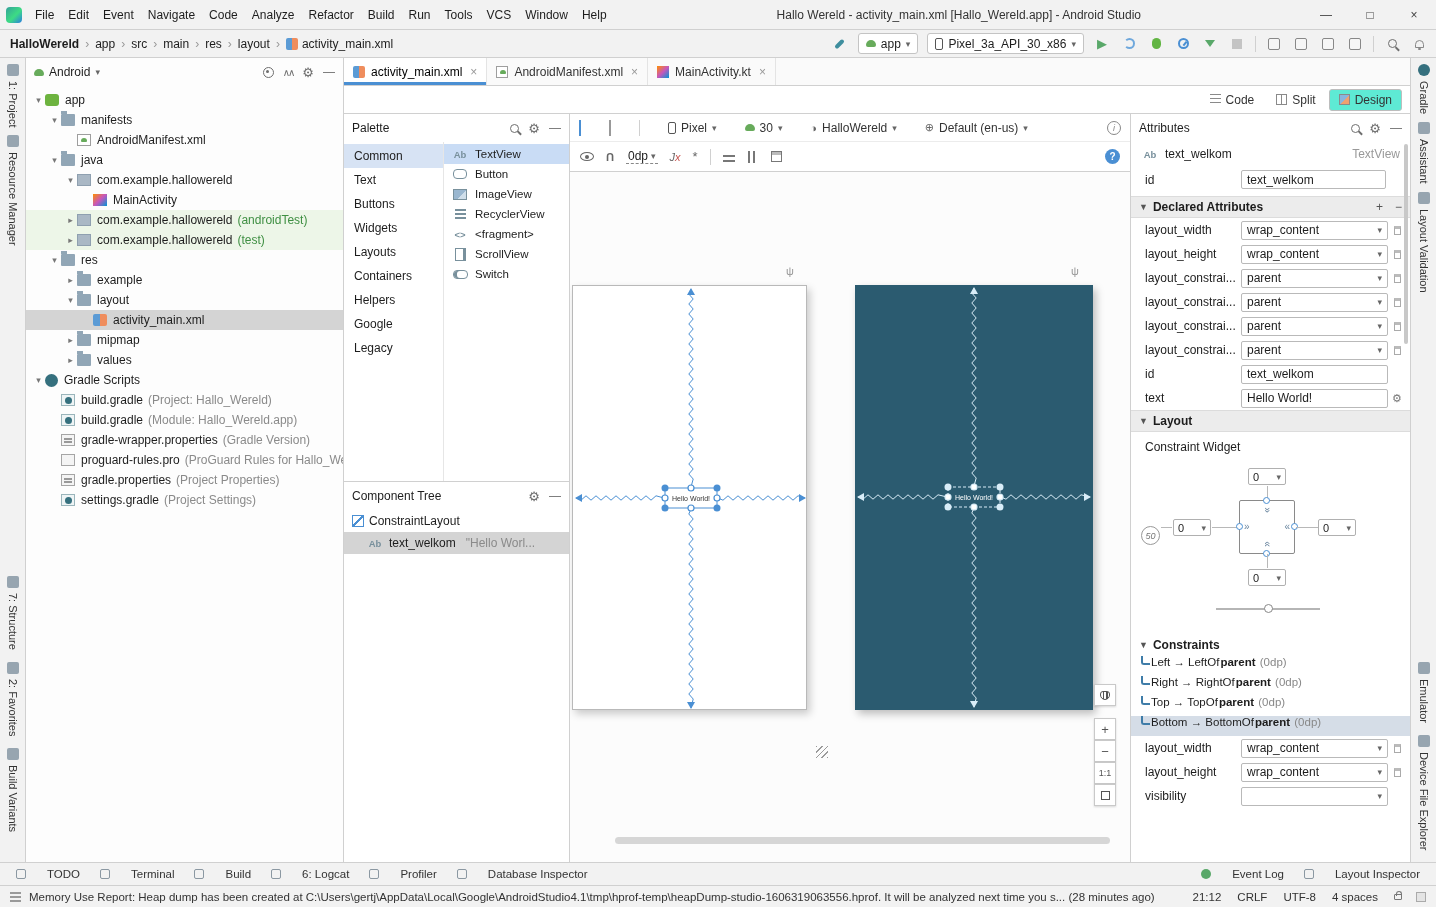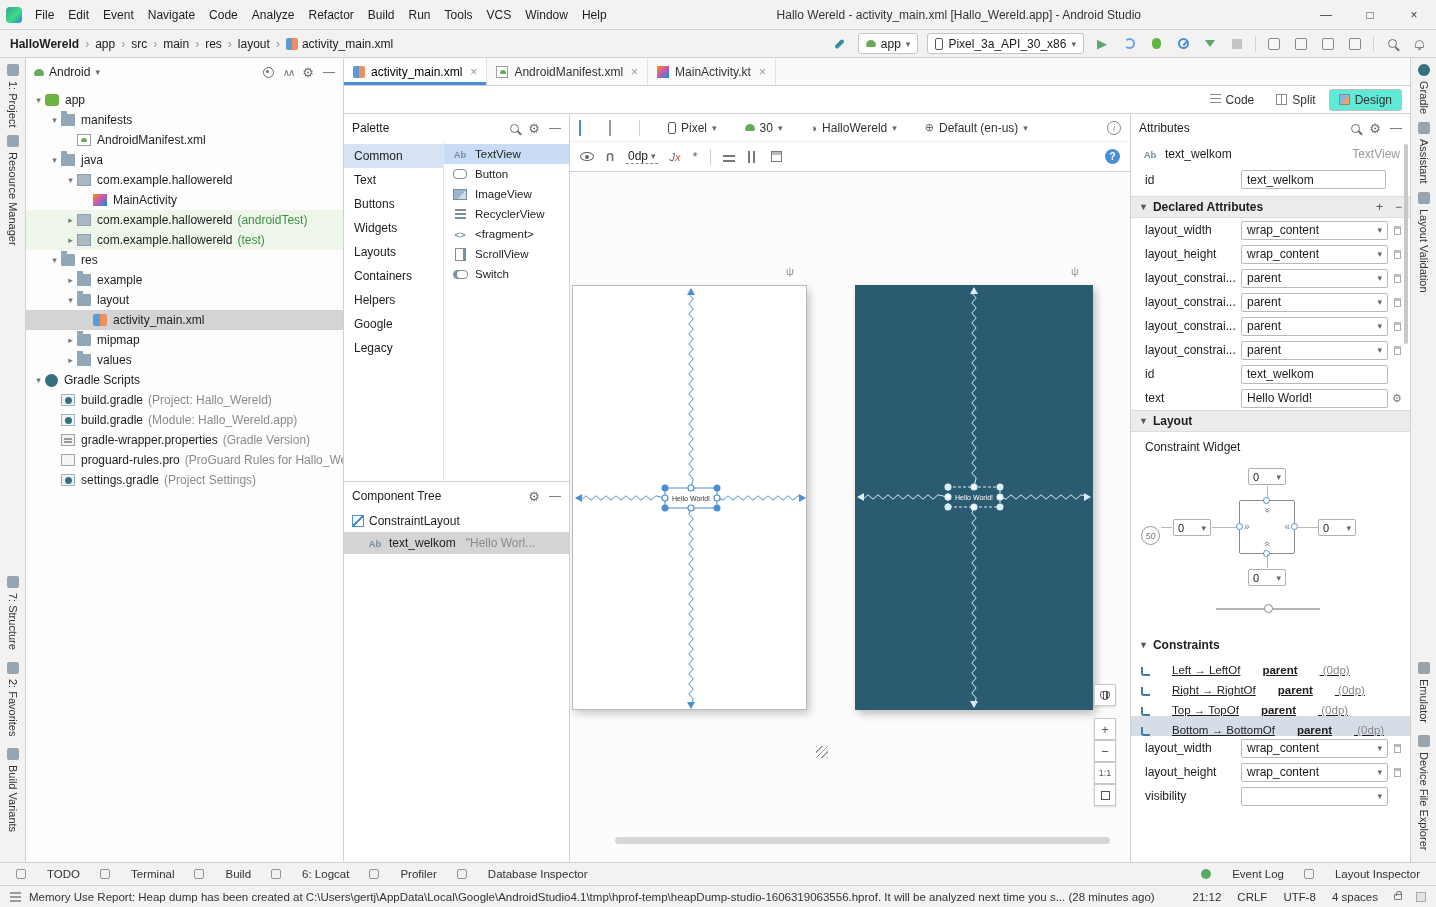--- a/index.html
+++ b/index.html
@@ -196,21 +196,21 @@
   .cwa.t{left:24px;top:4px;transform:rotate(90deg);}
   .cwa.b{left:24px;bottom:4px;transform:rotate(90deg);}
   .cwc{position:absolute;width:7px;height:7px;border:1.5px solid var(--accent);border-radius:50%;background:#fff;}
   .cwc.ct{left:23px;top:-4px;}
   .cwc.cb{left:23px;bottom:-4px;}
   .cwc.cl{left:-4px;top:22px;}
   .cwc.cr{right:-4px;top:22px;}
   .cw-slider{position:absolute;height:2px;background:#b5b5b5;}
   .cw-handle{position:absolute;left:48px;top:-4px;width:9px;height:9px;border:1px solid #888;border-radius:50%;background:#fff;}
   .cons-header{height:22px;flex:none;display:flex;align-items:center;gap:5px;padding:0 8px;font-weight:bold;}
-  .crow{height:20px;flex:none;display:flex;align-items:flex-end;gap:22px;padding:0 10px;font-size:11.5px;white-space:nowrap;text-decoration:underline;}
+  .crow{height:20px;flex:none;display:flex;align-items:flex-start;gap:1px;padding:0 10px;font-size:11.5px;white-space:nowrap;}
   .crow.sel{background:#d5dde7;}
   .crow .gray{color:#888;}
   .c-icon{width:9px;height:9px;border-left:2px solid #3e7ca8;border-bottom:2px solid #3e7ca8;border-bottom-left-radius:3px;flex:none;}
   .attr-scroll{position:absolute;right:2px;top:30px;width:4px;height:200px;background:#c8c8c8;border-radius:2px;}
 
   
   .bottombar{height:23px;flex:none;display:flex;align-items:center;background:var(--panel);border-top:1px solid var(--border);padding:0 6px;font-size:11.5px;}
   .bb-left,.bb-right{display:flex;align-items:center;}
   .bb-right{margin-left:auto;}
   .bb-item{display:flex;align-items:center;gap:21px;padding:0 10px;height:23px;color:#333;}
@@ -465,20 +465,26 @@
           <span class="arrow"></span>
           <span class="ic ic-properties"></span>
           <span class="tlabel">gradle-wrapper.properties</span>
           <span class="tann">(Gradle Version)</span>
         </div>
         <div class="trow" style="padding-left: 22px;">
           <span class="arrow"></span>
           <span class="ic ic-proguard"></span>
           <span class="tlabel">proguard-rules.pro</span>
           <span class="tann">(ProGuard Rules for Hallo_Wer</span>
+        </div>
+        <div class="trow" style="padding-left: 22px;">
+          <span class="arrow"></span>
+          <span class="ic ic-properties"></span>
+          <span class="tlabel">gradle.properties</span>
+          <span class="tann">(Project Properties)</span>
         </div>
         <div class="trow" style="padding-left: 22px;">
           <span class="arrow"></span>
           <span class="ic ic-gradle-file"></span>
           <span class="tlabel">settings.gradle</span>
           <span class="tann">(Project Settings)</span>
         </div>
       </div>
   </div>
 

